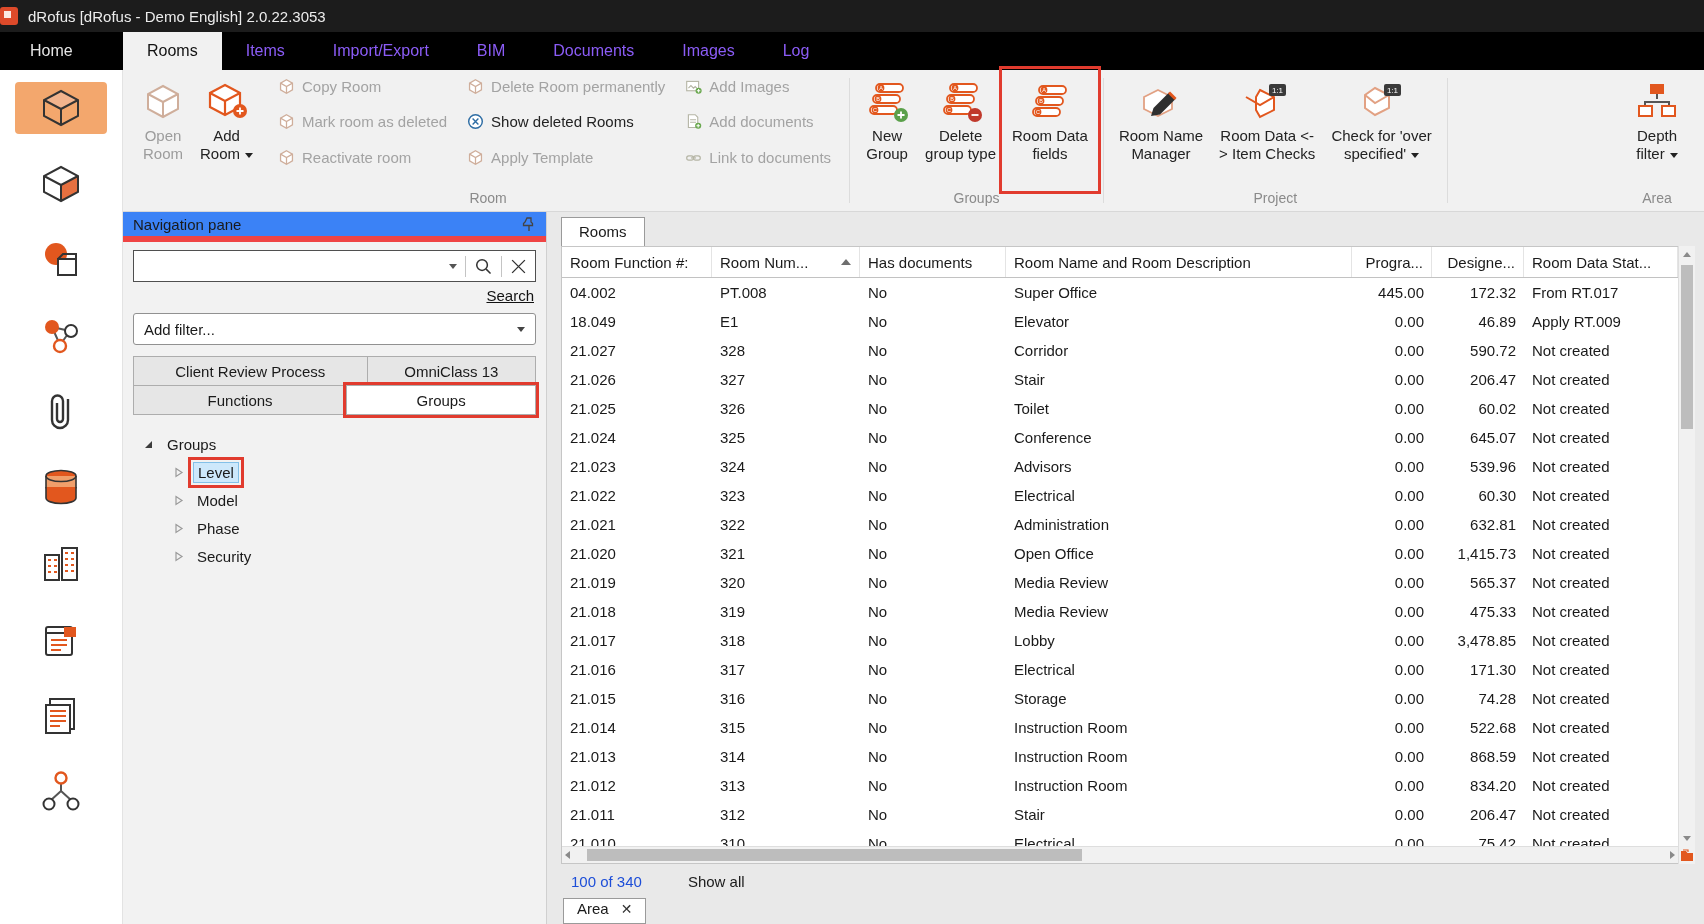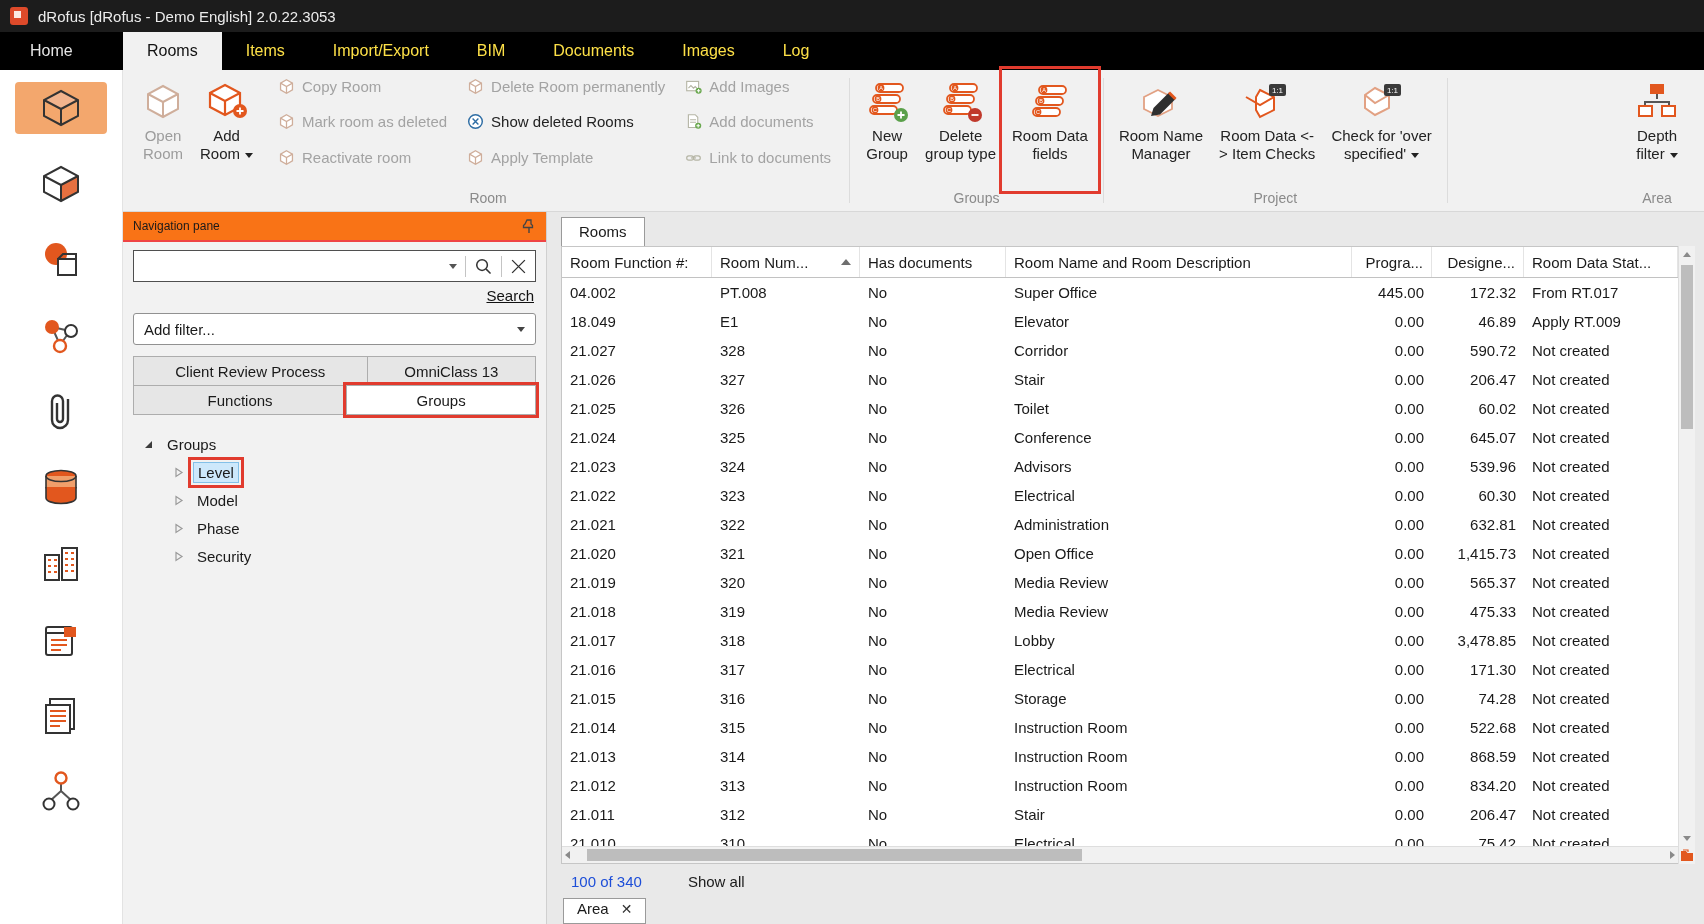--- a/index.html
+++ b/index.html
@@ -2,30 +2,30 @@
 <html><head>
 <meta charset="utf-8">
 <style>
   * { margin:0; padding:0; box-sizing:border-box; }
   html,body { width:1704px; height:924px; }
   body { font-family:"Liberation Sans","DejaVu Sans",sans-serif; font-size:15px; color:#1a1a1a; cursor:default; }
   svg { display:block; }
   .app { position:relative; width:1704px; height:924px; background:#fff; overflow:hidden; display:flex; flex-direction:column; }
 
   
-  .titlebar { height:32px; background:#1c1c1c; display:flex; align-items:center; padding-left:10px; gap:10px; flex:0 0 auto; }
+  .titlebar { height:32px; background:#1c1c1c; display:flex; align-items:center; gap:10px; flex:0 0 auto; }
   .logo { width:18px; height:18px; border-radius:3px; background:#dd4a2a; position:relative; }
   .logo::after { content:""; position:absolute; left:4px; top:4px; width:7px; height:7px; background:#fbe9e2; }
   .title-text { color:#ececec; font-size:15px; }
 
   
   .tabbar { height:38px; background:#000; display:flex; align-items:stretch; flex:0 0 auto; }
   .home-tab { width:123px; color:#e5e5e5; display:flex; align-items:center; padding-left:30px; font-size:16px; }
   .menu-tabs { display:flex; }
-  .menu-tab { color:#fde047; padding:0 24px; display:flex; align-items:center; font-size:16px; }
+  .menu-tab { color:#8b5cf6; padding:0 24px; display:flex; align-items:center; font-size:16px; }
   .menu-tab.active { background:#f1f1f1; color:#111; }
 
   .body-row { flex:1; display:flex; min-height:0; }
 
   
   .module-strip { width:123px; background:#fff; border-right:1px solid #e3e3e3; padding-top:12px; display:flex; flex-direction:column; align-items:center; gap:24px; flex:0 0 auto; }
   .module-cell { width:92px; height:52px; display:flex; align-items:center; justify-content:center; border-radius:4px; }
   .module-cell.selected { background:#f3a76d; }
 
   .right-col { flex:1; display:flex; flex-direction:column; min-width:0; }
@@ -45,21 +45,21 @@
   .small-btn.disabled { color:#a3a3a3; }
   .dd { display:inline-block; width:0; height:0; border-left:4px solid transparent; border-right:4px solid transparent; border-top:5px solid currentColor; margin-left:5px; vertical-align:middle; }
   .area-group { margin-left:auto; }
   .annot-red { outline:3px solid #e13b2e; outline-offset:3px; }
 
   
   .workspace { flex:1; display:flex; min-height:0; background:#e9e9e9; }
 
   
   .nav-pane { width:424px; background:#f2f2f2; display:flex; flex-direction:column; border-right:1px solid #d0d0d0; flex:0 0 auto; }
-  .nav-header { height:30px; background:#f97316; border-bottom:2px solid #ef4444; display:flex; align-items:center; justify-content:space-between; padding:0 10px; font-size:12px; flex:0 0 auto; }
+  .nav-header { height:30px; background:#3b82f6; border-bottom:6px solid #ef4444; display:flex; align-items:center; justify-content:space-between; padding:0 10px; font-size:15px; flex:0 0 auto; }
   .nav-body { padding:8px 10px; display:flex; flex-direction:column;justify-content:center; }
   .search-box { height:32px; background:#fff; border:1px solid #4f4f4f; display:flex; align-items:center; }
   .search-input { flex:1; border:none; outline:none; height:100%; padding:0 8px; font:inherit; min-width:0; background:transparent; }
   .sb-btn { padding:0 8px; height:100%; display:flex; align-items:center; color:#444; }
   .sb-div { width:1px; height:70%; background:#c4c4c4; }
   .search-link-row { text-align:right; padding:5px 2px 2px; }
   .search-link-row a { color:#111; text-decoration:underline; }
   .add-filter { margin-top:7px; height:32px; background:#fff; border:1px solid #919191; border-radius:3px; display:flex; align-items:center; justify-content:space-between; padding:0 10px; color:#1a1a1a; }
   .nav-tabs { margin-top:11px; display:flex; flex-direction:column; }
   .nav-tab-row { display:flex; }

